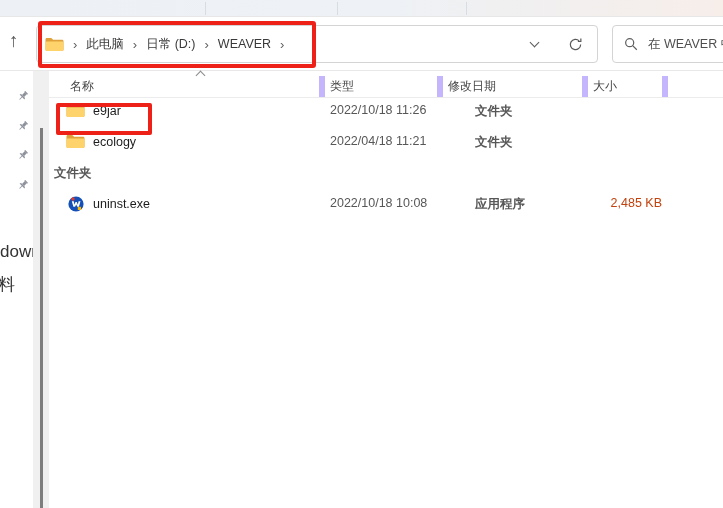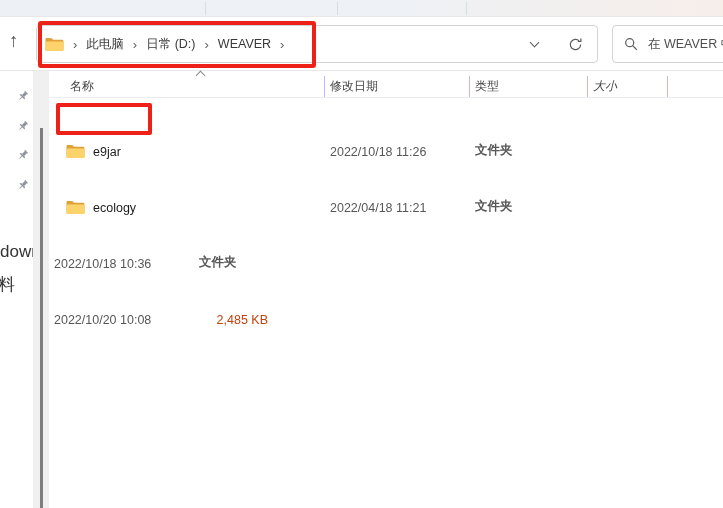--- a/index.html
+++ b/index.html
@@ -34,30 +34,30 @@
   .pin { position:absolute; left:17px; }
   .nav-label { position:absolute; font-size:17px; color:#333; white-space:nowrap; }
 
   
   .sb-track { position:absolute; left:33px; top:71px; width:16px; height:437px; background:#f0f0f0; }
   .sb-thumb { position:absolute; left:7px; top:57px; width:3px; height:380px; background:#7e7e7e; }
 
   
   .list { position:absolute; left:49px; top:71px; width:674px; height:437px; background:#fff; }
   .hrow { position:absolute; left:0; top:5px; height:21px; display:flex; font-size:12px; color:#454545; }
-  .hcol { display:flex; align-items:center; border-right:1px solid #c4b5fd; height:21px;text-align:right; }
+  .hcol { display:flex; align-items:center; border-right:6px solid #c4b5fd; height:21px;text-align:right; }
   .hcol.c1 { width:276px; padding-left:21px; }
   .hcol.c2 { width:145px; padding-left:5px; }
   .hcol.c3 { width:118px; padding-left:5px; }
-  .hcol.c4 { width:80px;  padding-left:5px;font-style:italic; }
+  .hcol.c4 { width:80px;  padding-left:5px; }
   .hline { position:absolute; left:0; top:26px; width:674px; height:1px; background:#ececec; }
   .chev-up { position:absolute; left:148px; top:1px; width:7px; height:7px;
     border-left:1px solid #8a8a8a; border-top:1px solid #8a8a8a; transform:rotate(45deg); }
   .rows { position:absolute; left:0; top:32px; width:674px; }
-  .frow { display:flex; align-items:flex-end; height:31px; font-size:12.5px;margin-top:25px; }
+  .frow { display:flex; align-items:flex-start; height:31px; font-size:12.5px; }
   .cell-name { width:276px; padding-left:17px; display:flex; align-items:center; gap:8px; color:#1c1c1c; }
   .cell-date { width:145px; padding-left:5px; color:#575757; }
   .cell-type { width:118px; padding-left:5px; color:#575757;font-weight:bold; }
   .cell-size { width:80px; padding-right:6px; text-align:right; color:#c2410c; }
   .icon-wrap { display:flex; width:19px; justify-content:center; }
 
   
   .rect1 { position:absolute; left:38px; top:21px; width:278px; height:47px;
     border:4px solid #ee2119; border-radius:3px; z-index:6; pointer-events:none; }
   .rect2 { position:absolute; left:56px; top:103px; width:96px; height:32px;
@@ -162,25 +162,25 @@
 
   <div class="sb-track">
     <div class="sb-thumb"></div>
   </div>
 
   <div class="list">
     <div class="hrow">
         <div class="hcol c1">
     <span>名称</span>
   </div>
+        <div class="hcol c3">
+    <span>类型</span>
+  </div>
         <div class="hcol c2">
     <span>修改日期</span>
-  </div>
-        <div class="hcol c3">
-    <span>类型</span>
   </div>
         <div class="hcol c4">
     <span>大小</span>
   </div>
       </div>
     <div class="chev-up"></div>
     <div class="hline"></div>
     <div class="rows">
         <div class="frow">
     <div class="cell-name">
@@ -206,26 +206,38 @@
         </svg>
       </span>
 
       <span>ecology</span>
     </div>
     <div class="cell-date">2022/04/18 11:21</div>
     <div class="cell-type">文件夹</div>
     <div class="cell-size"></div>
   </div>
         <div class="frow">
-    <div class="cell-date">2022/10/18 10:36</div>
     <div class="cell-type">文件夹</div>
     <div class="cell-size"></div>
   </div>
         <div class="frow">
-    <div class="cell-date">2022/10/20 10:08</div>
+    <div class="cell-name">
+
+      <span class="icon-wrap" style="display: flex;">
+        <svg width="16" height="16" viewBox="0 0 16 16">
+          <circle cx="8" cy="8" r="7.6" fill="#1450b8"></circle>
+          <circle cx="5" cy="3" r="1.7" fill="#e23a2e"></circle>
+          <path fill="#ffffff" d="M3.8 5.2h1.9l.8 3.6 1-2.8h1.3l1 2.8.8-3.6h1.9l-1.6 5.6H9.3L8.2 8.4 7.1 10.8H5.4z"></path>
+          <rect x="9.8" y="10.8" width="3.2" height="3.2" fill="#ffb900"></rect>
+        </svg>
+      </span>
+      <span>uninst.exe</span>
+    </div>
+    <div class="cell-date">2022/10/18 10:08</div>
+    <div class="cell-type">应用程序</div>
     <div class="cell-size">2,485 KB</div>
   </div>
       </div>
   </div>
 
   <div class="rect1"></div>
   <div class="rect2"></div>
 </div>
 
 </body></html>

